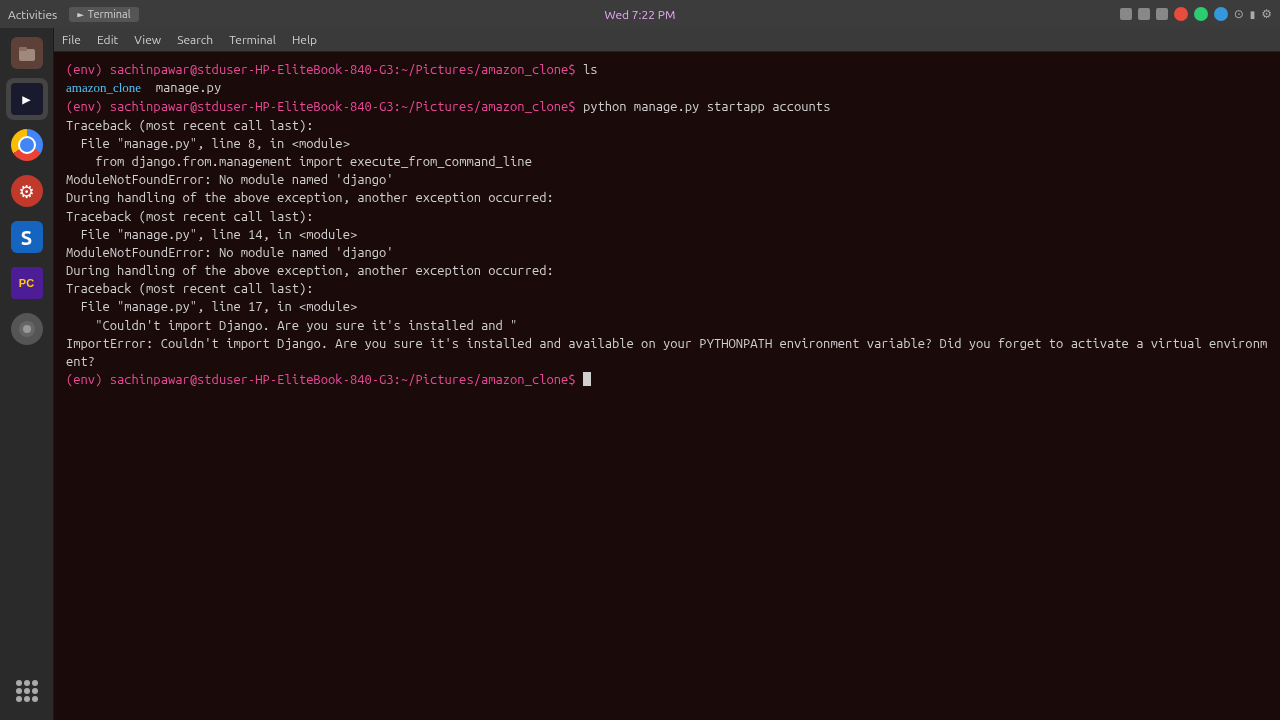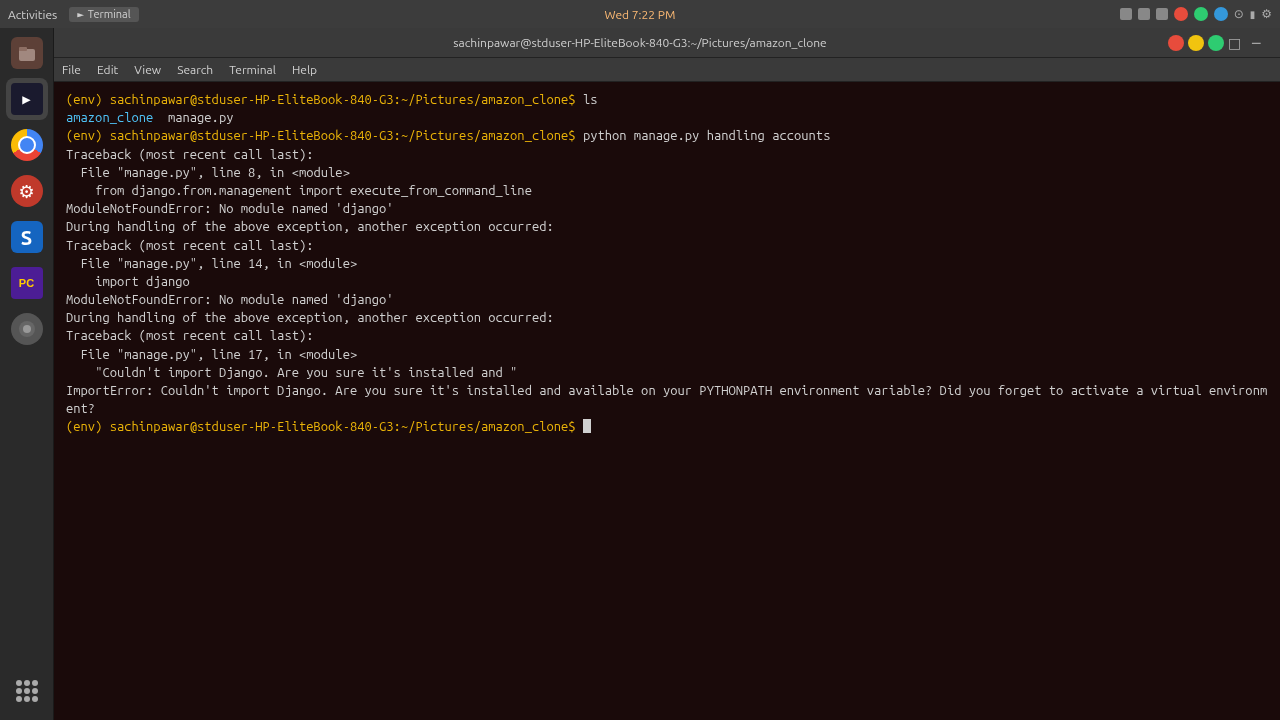--- a/index.html
+++ b/index.html
@@ -24,21 +24,21 @@
     }
     .top-bar-left {
       display: flex;
       align-items: center;
       gap: 12px;
     }
     .top-bar-center {
       position: absolute;
       left: 50%;
       transform: translateX(-50%);
-      color: #fdba74;
+      color: #f0abfc;
       font-size: 12px;
     }
     .top-bar-right {
       display: flex;
       align-items: center;
       gap: 6px;
       margin-left: auto;
     }
     .activities-btn {
       color: #d0d0d0;
@@ -269,23 +269,23 @@
       flex: 1;
       background: #1a0a0a;
       color: #d0d0d0;
       font-family: 'Ubuntu Mono', 'Courier New', monospace;
       font-size: 13px;
       line-height: 1.4;
       padding: 8px 12px;
       overflow-y: auto;
     }
 
-    .prompt { color: #eab308; }
+    .prompt { color: #ec4899; }
     .cmd-text { color: #d0d0d0; }
-    .ls-dir { color: #4fc3f7; }
+    .ls-dir { color: #4fc3f7; font-family: Liberation Serif, serif; }
     .ls-file { color: #d0d0d0; }
     .cursor-block {
       display: inline-block;
       width: 8px;
       height: 14px;
       background: #d0d0d0;
       vertical-align: text-bottom;
       animation: blink 1s step-end infinite;
     }
     @keyframes blink {
@@ -377,57 +377,43 @@
               <div class="grid-dot"></div>
               <div class="grid-dot"></div>
           </div>
         </div>
       </div>
     </div>
   </div>
 
   <div class="window-area">
 
-    <div class="window-titlebar">
-      <div class="window-controls">
-        
-      </div>
-      <span class="window-titlebar-title">sachinpawar@stduser-HP-EliteBook-840-G3:~/Pictures/amazon_clone</span>
-      <div class="win-right-btns">
-        <div class="win-btn win-close"></div>
-        <div class="win-btn win-min"></div>
-        <div class="win-btn win-max"></div>
-        <div class="win-right-btn" style="width:20px;background:transparent;color:#aaa;font-size:14px;">□</div>
-        <div class="win-right-btn" style="width:20px;background:transparent;color:#aaa;font-size:14px;">─</div>
-      </div>
-    </div>
 
     <div class="menu-bar">
       <span class="menu-item">File</span>
       <span class="menu-item">Edit</span>
       <span class="menu-item">View</span>
       <span class="menu-item">Search</span>
       <span class="menu-item">Terminal</span>
       <span class="menu-item">Help</span>
     </div>
 
     <div class="terminal-content" id="terminal-out">
     <span class="line"><span class="prompt">(env) sachinpawar@stduser-HP-EliteBook-840-G3:~/Pictures/amazon_clone$ </span><span class="cmd-text">ls</span></span>
         <span class="line"><span class="ls-dir">amazon_clone</span>  <span class="ls-file">manage.py</span>  </span>
-        <span class="line"><span class="prompt">(env) sachinpawar@stduser-HP-EliteBook-840-G3:~/Pictures/amazon_clone$ </span><span class="cmd-text">python manage.py handling accounts</span></span>
+        <span class="line"><span class="prompt">(env) sachinpawar@stduser-HP-EliteBook-840-G3:~/Pictures/amazon_clone$ </span><span class="cmd-text">python manage.py startapp accounts</span></span>
         <span class="line">Traceback (most recent call last):</span>
         <span class="line">  File "manage.py", line 8, in &lt;module&gt;</span>
         <span class="line">    from django.from.management import execute_from_command_line</span>
         <span class="line">ModuleNotFoundError: No module named 'django'</span>
         <span class="line"></span>
         <span class="line">During handling of the above exception, another exception occurred:</span>
         <span class="line"></span>
         <span class="line">Traceback (most recent call last):</span>
         <span class="line">  File "manage.py", line 14, in &lt;module&gt;</span>
-        <span class="line">    import django</span>
         <span class="line">ModuleNotFoundError: No module named 'django'</span>
         <span class="line"></span>
         <span class="line">During handling of the above exception, another exception occurred:</span>
         <span class="line"></span>
         <span class="line">Traceback (most recent call last):</span>
         <span class="line">  File "manage.py", line 17, in &lt;module&gt;</span>
         <span class="line">    "Couldn't import Django. Are you sure it's installed and "</span>
         <span class="line">ImportError: Couldn't import Django. Are you sure it's installed and available on your PYTHONPATH environment variable? Did you forget to activate a virtual environment?</span>
         <span class="line"><span class="prompt">(env) sachinpawar@stduser-HP-EliteBook-840-G3:~/Pictures/amazon_clone$ </span><span class="cursor-block"></span></span>
       </div>

